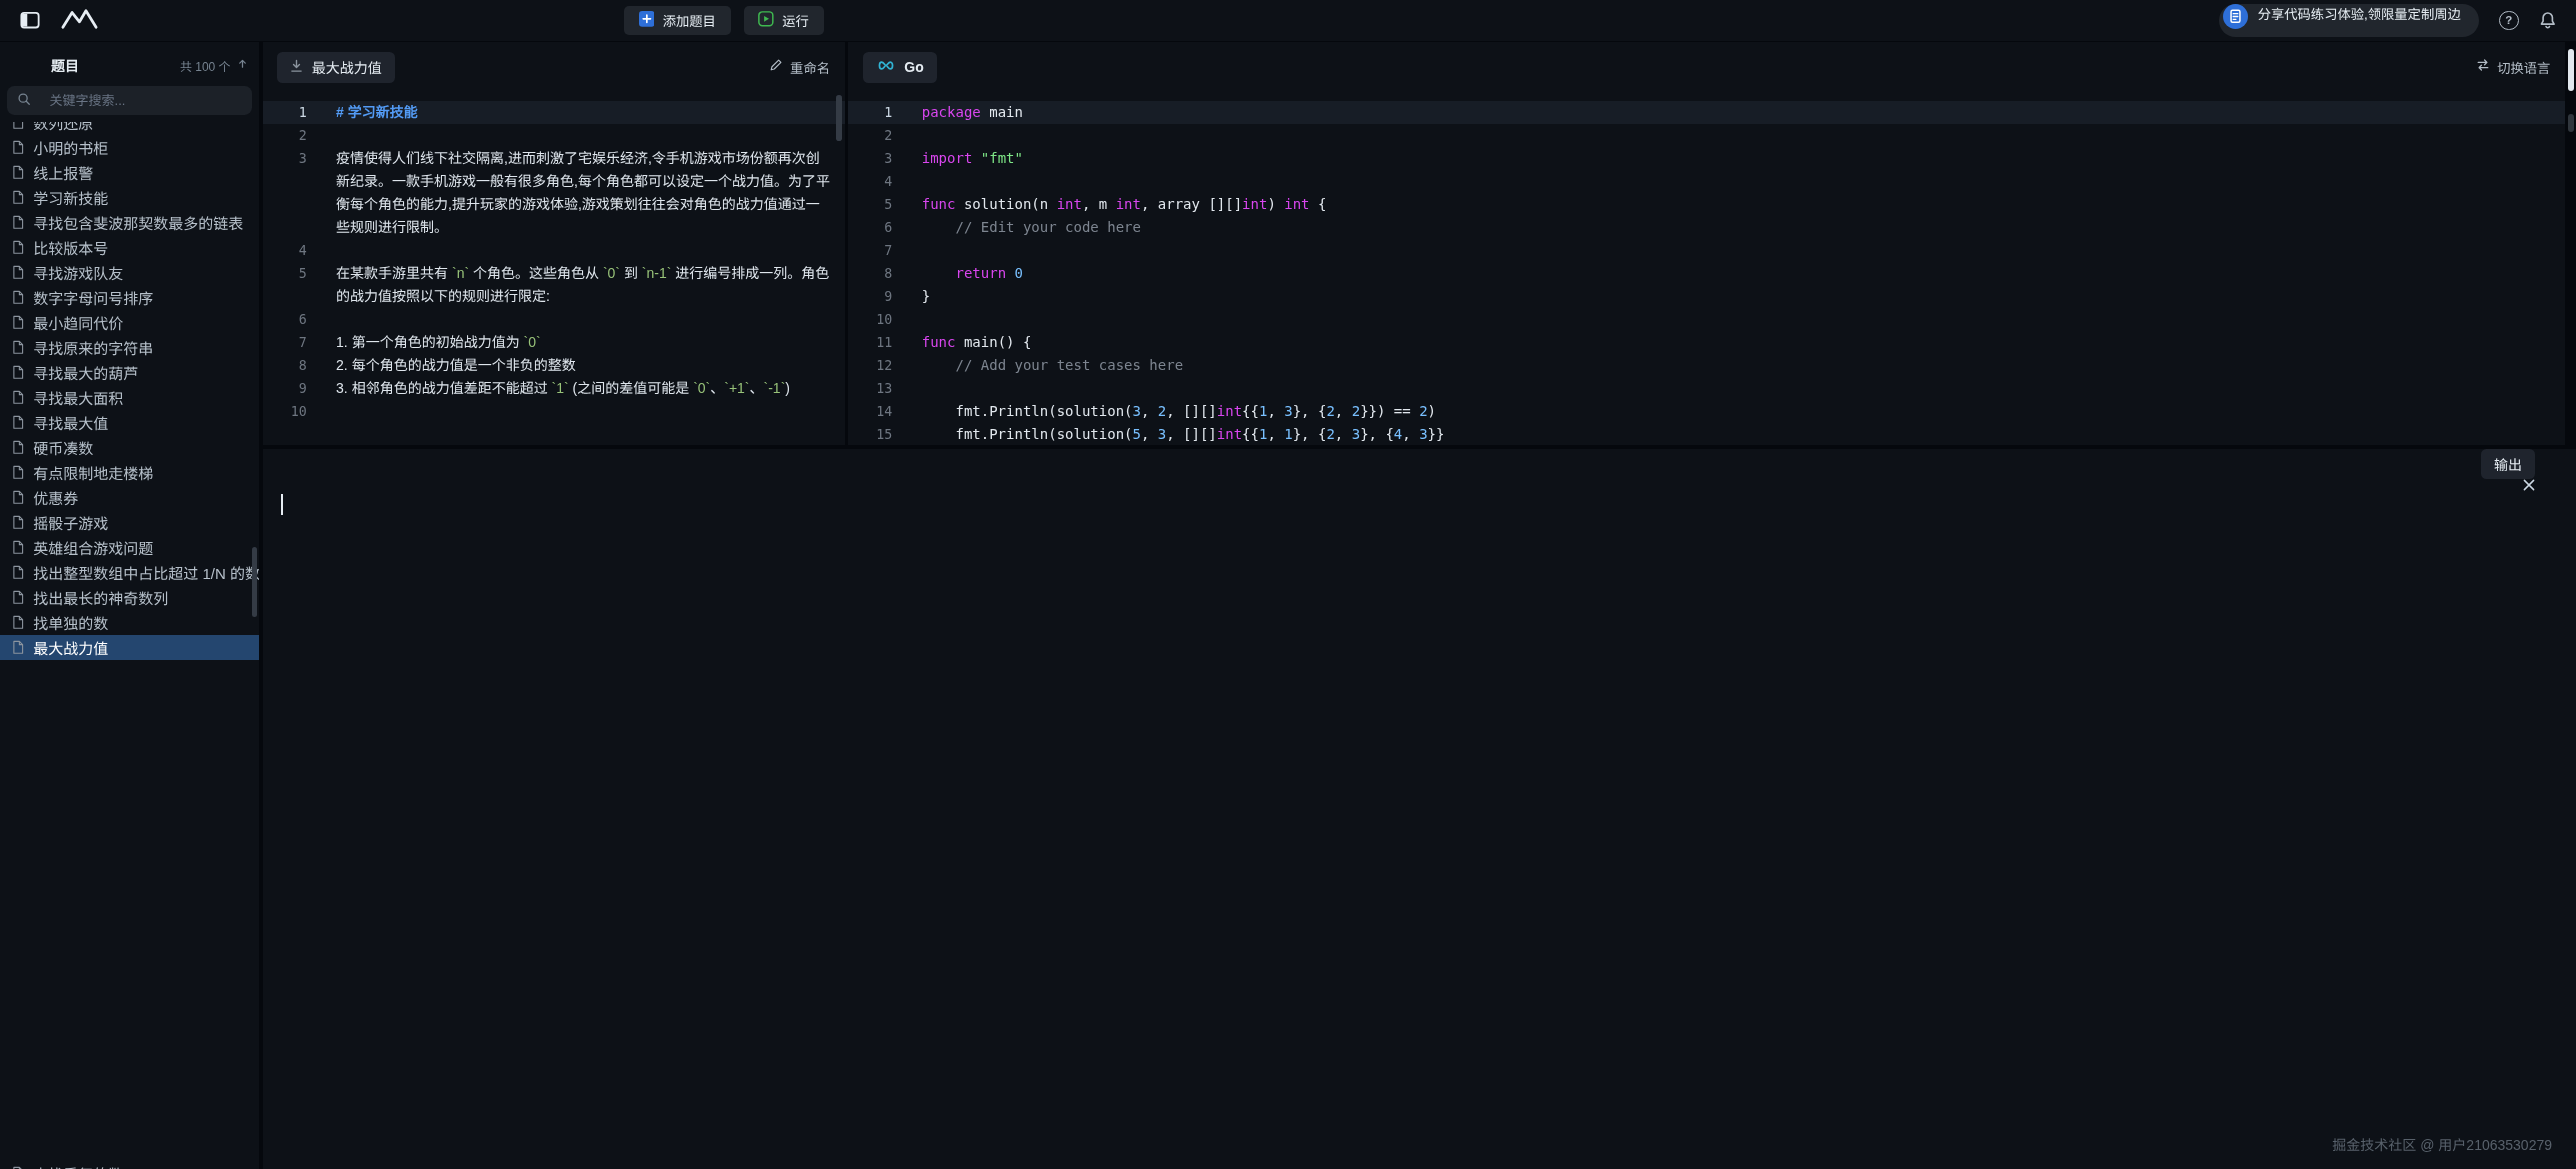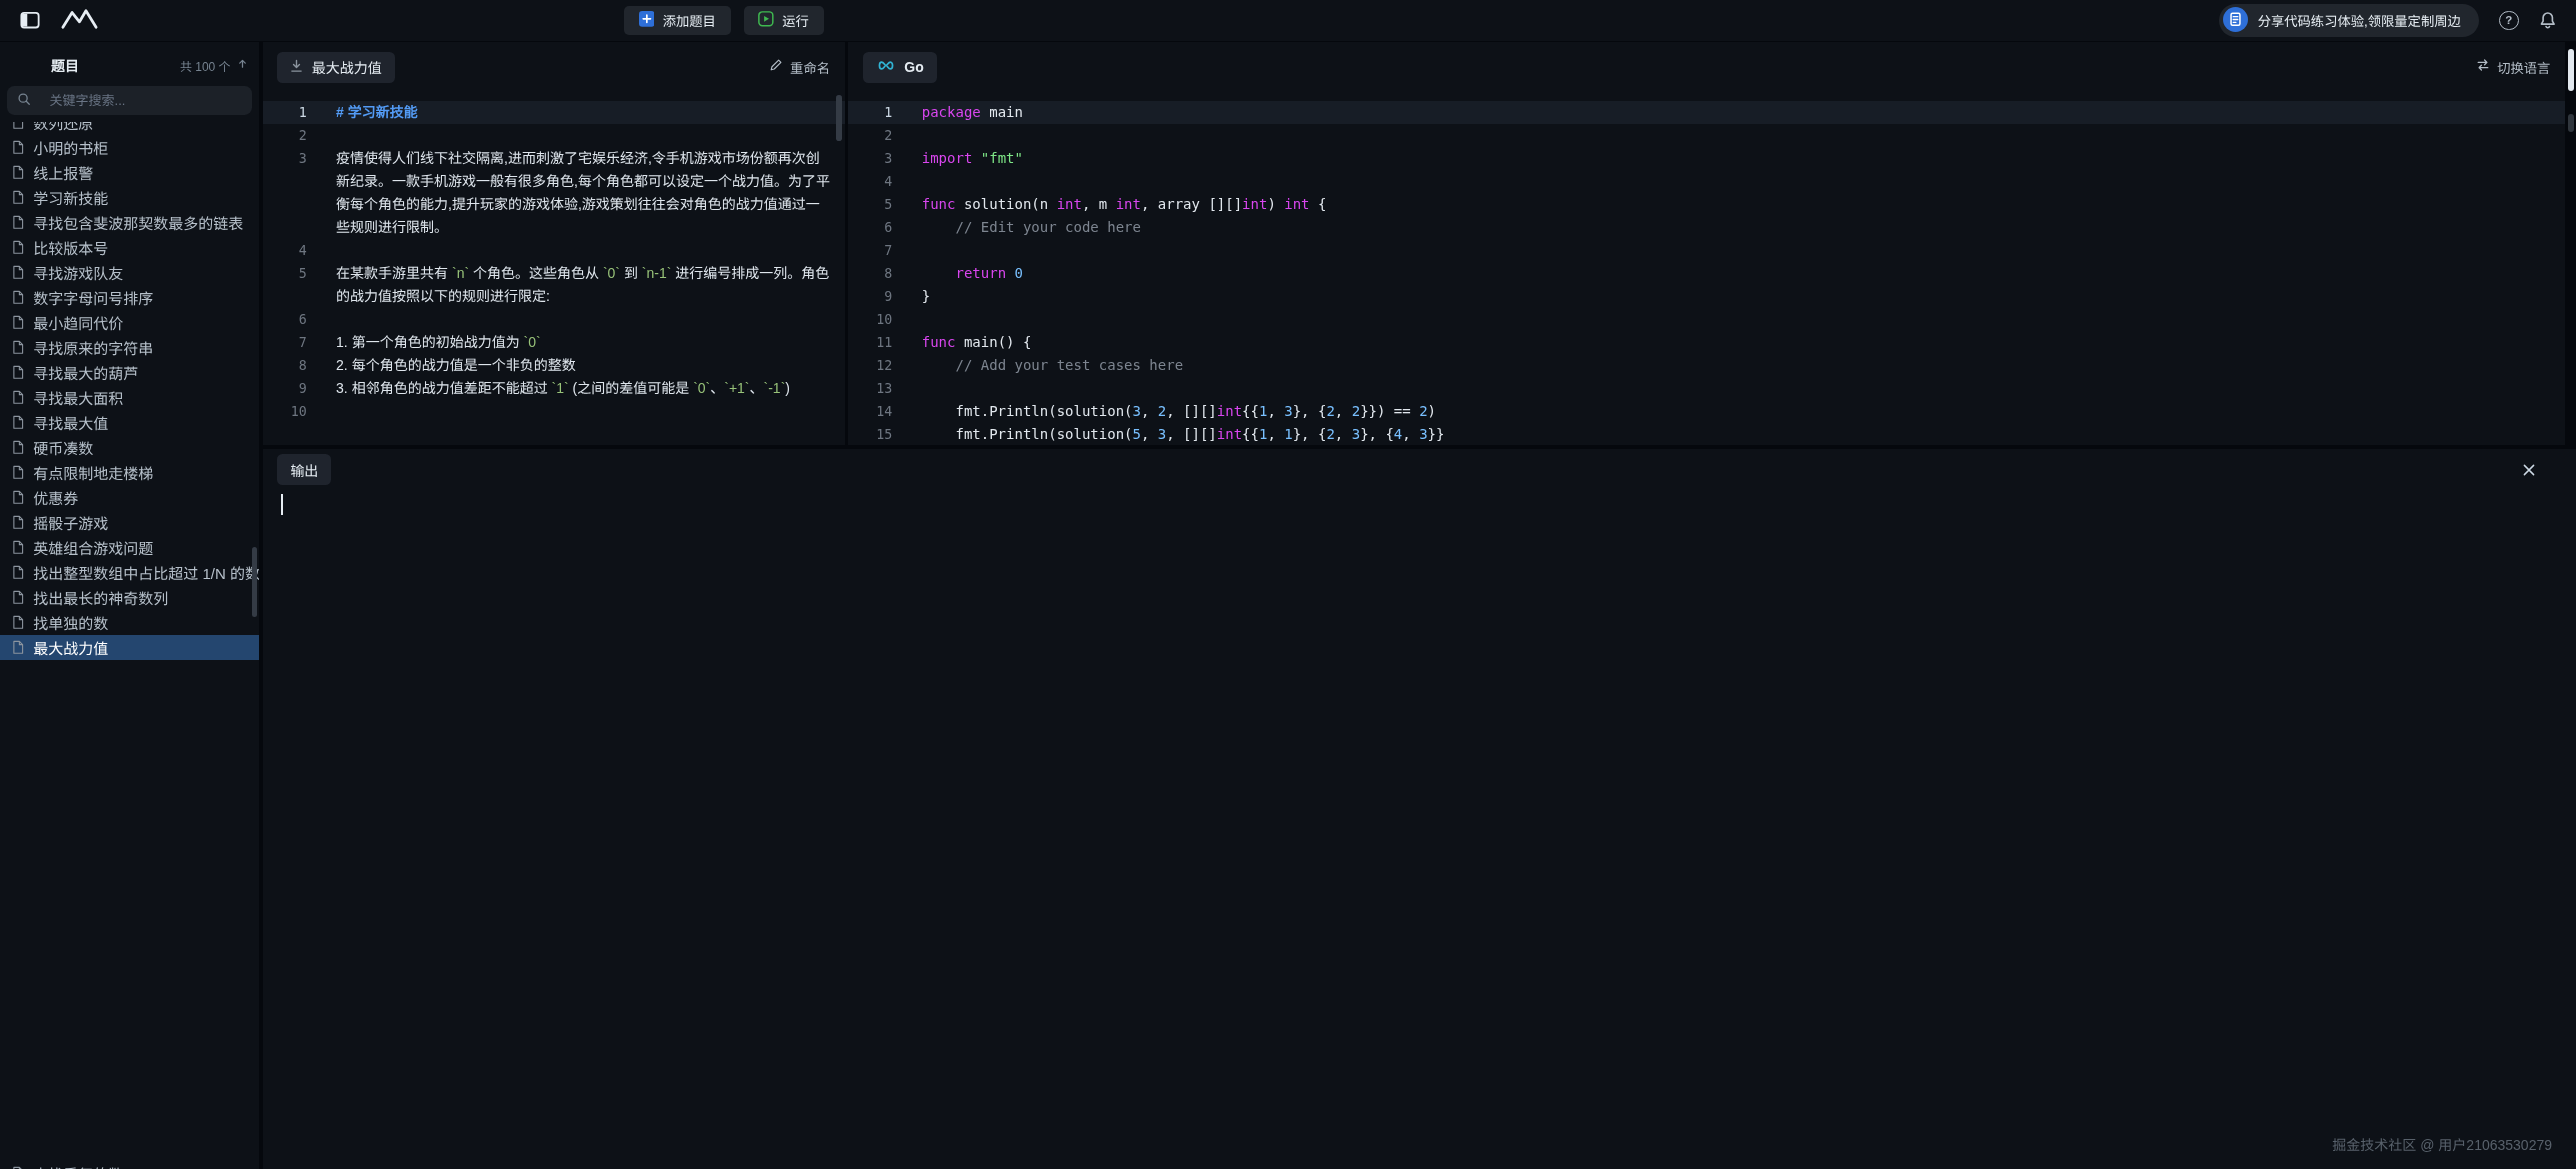--- a/index.html
+++ b/index.html
@@ -9,21 +9,21 @@
 
   
   .topbar{height:42px;min-height:42px;background:#0d1117;display:flex;align-items:center;
     padding:0 20px;border-bottom:1.8px solid #05080d;}
   .tb-left{display:flex;align-items:center;gap:20px;}
   .tb-actions{display:flex;gap:13px;margin-left:525px;}
   .tb-btn{display:inline-flex;align-items:center;gap:8.3px;background:#21262d;border:none;
     border-radius:5px;height:28.5px;padding:0 14.7px;color:#e6edf3;font-size:13.3px;cursor:pointer;
     font-family:inherit;}
   .tb-right{margin-left:auto;display:flex;align-items:center;gap:20px;}
-  .promo{display:flex;align-items:center;gap:9.2px;background:#21262d;border-radius:16.6px;
+  .promo{display:flex;align-items:flex-start;gap:9.2px;background:#21262d;border-radius:16.6px;
     height:33px;padding:0 18.4px 0 4.6px;font-size:13.3px;cursor:pointer;}
   .icon-btn{display:flex;align-items:center;justify-content:center;cursor:pointer;}
   .help-circle{width:19.3px;height:19.3px;border:1.5px solid #b3bdc7;border-radius:50%;
     color:#b3bdc7;font-size:11.5px;font-weight:700;display:flex;align-items:center;justify-content:center;}
 
   
   .main{flex:1;display:flex;min-height:0;}
 
   
   .sidebar{width:259px;min-width:259px;background:#0d1117;display:flex;flex-direction:column;
@@ -77,22 +77,22 @@
   .md-c{color:#98c379;}
   .tok-kw{color:#d946ef;}
   .tok-str{color:#7ee787;}
   .tok-com{color:#7d8590;}
   .tok-num{color:#79c0ff;}
   .mid-scrollthumb{position:absolute;right:2.8px;top:53px;width:5.5px;height:46px;border-radius:2.8px;
     background:#343b45;}
 
   
   .output-panel{flex:1;background:#0d1117;position:relative;display:flex;flex-direction:column;}
-  .out-head{height:42px;min-height:42px;display:flex;align-items:center;justify-content:space-between;
-    padding:0 41px 0 14.7px;}
+  .out-head{height:42px;min-height:42px;display:flex;align-items:flex-end;justify-content:space-between;
+    padding:0 41px 0 14.7px;flex-direction:column;}
   .out-body{flex:1;position:relative;}
   .caret{position:absolute;left:18.4px;top:3.7px;width:1.8px;height:21px;background:#e6edf3;
     animation:blink 1.1s step-end infinite;}
   @keyframes blink{50%{opacity:0;}}
   .watermark{position:absolute;right:24px;bottom:14.7px;color:#58616b;font-size:14px;}
 </style>
 </head>
 <body>
 
 <div class="app">

